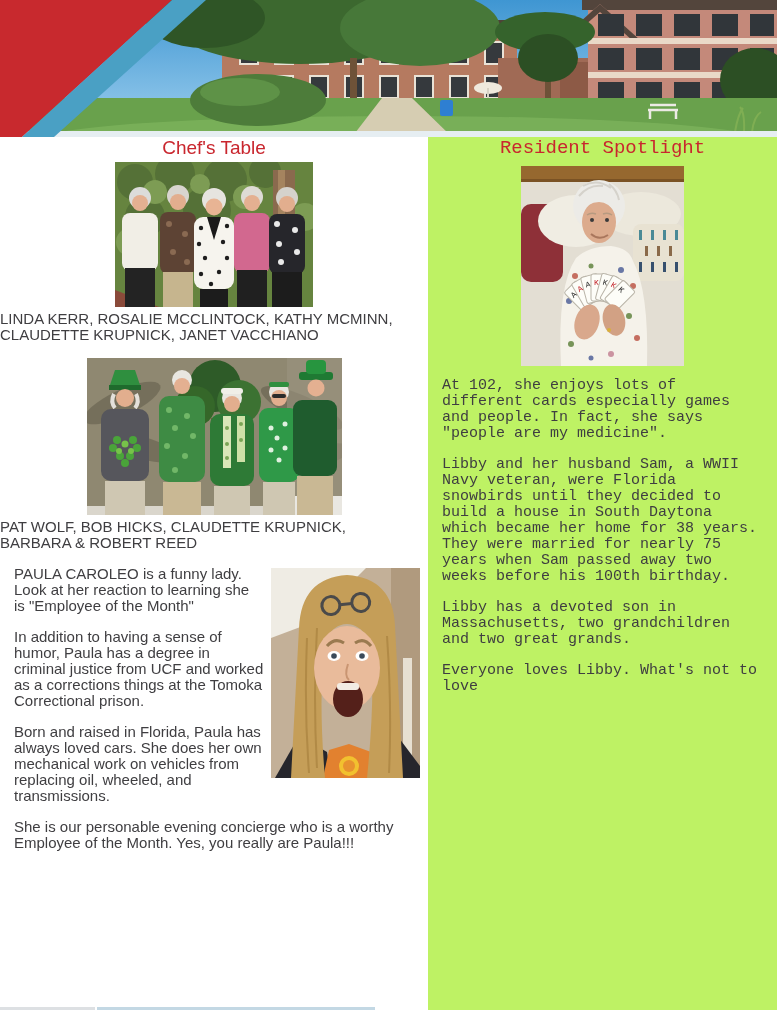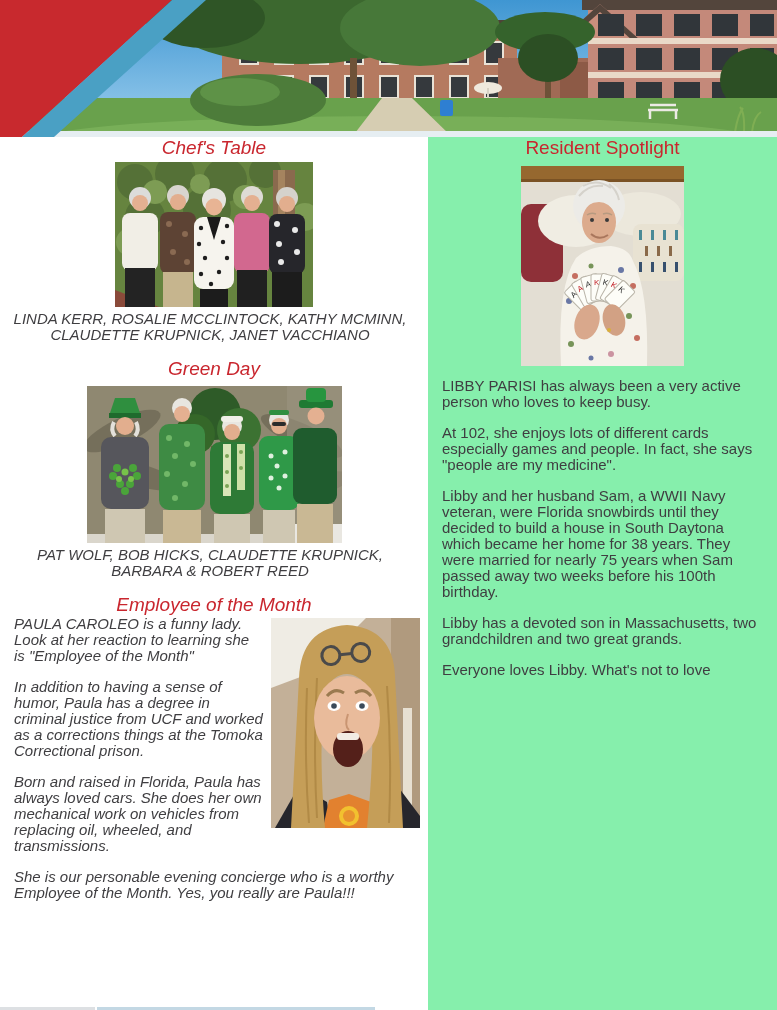--- a/index.html
+++ b/index.html
@@ -1,32 +1,32 @@
 <!DOCTYPE html>
 <html><head>
 <meta charset="utf-8">
 <style>
   html,body{margin:0;padding:0;background:#fff;}
   .page{position:relative;width:777px;height:1010px;background:#ffffff;
         font-family:"Liberation Sans","DejaVu Sans",sans-serif;overflow:hidden;}
   .banner{width:777px;height:137px;line-height:0;}
   .content{display:flex;align-items:stretch;min-height:873px;}
-  .col-left{width:428px;background:#ffffff;font-style:italic;}
-  .col-right{width:349px;background:#86efac;}
+  .col-left{width:428px;background:#ffffff;}
+  .col-right{width:349px;background:#bef264;font-family:Liberation Mono, monospace;}
   h2.heading{color:#c9262e;font-size:19px;font-weight:400;text-align:center;
              margin:0;line-height:22px;}
   .h-chefs{margin-top:8px;}
   .h-green{margin-top:11px;}
   .h-emp{margin-top:23px;margin-bottom:8px;}
   .h-res{margin-top:12px;}
   .photo{display:block;margin:0 auto;line-height:0;}
   .photo-chefs{margin:3px auto 4px;}
   .photo-green{margin:6px auto 4px;}
   .photo-libby{margin:7px auto 0;}
-  .caption{color:#2c2c2e;font-size:14.5px;line-height:16px;text-align:center;
+  .caption{color:#2c2c2e;font-size:14.5px;line-height:16px;text-align:left;
            margin:0 auto;max-width:420px;}
   .body-text p{color:#3f3e41;font-size:15px;line-height:16px;margin:0 0 15px;
                white-space:pre-line;}
   .employee-body{padding:0 8px 0 14px;}
   .photo-paula{float:right;margin:2px 0 5px 7px;}
   .right-text{padding:12px 14px 0;}
   .strip{position:absolute;bottom:0;}
   .strip-gray{left:0;width:95px;height:3px;background:#dde0e3;}
   .strip-blue{left:97px;width:278px;height:3px;background:#c3d8e4;}
 </style>
@@ -195,21 +195,20 @@
             <circle cx="180" cy="68" r="3"></circle>
             <circle cx="164" cy="82" r="3"></circle>
             <circle cx="182" cy="90" r="3"></circle>
             <circle cx="166" cy="100" r="3"></circle>
           </g>
         <rect x="157" y="110" width="30" height="35" fill="#1c1c1c"></rect>
       </svg>
 
       <p class="caption">LINDA KERR, ROSALIE MCCLINTOCK, KATHY MCMINN, CLAUDETTE KRUPNICK, JANET VACCHIANO</p>
 
-      <h2 class="heading h-green">Green Day</h2>
 
       <svg class="photo photo-green" width="255" height="157" viewBox="0 0 255 157">
         <rect width="255" height="157" fill="#8f8871"></rect>
         <g fill="#6f6a57" opacity="0.8">
           <ellipse cx="35" cy="45" rx="42" ry="13" transform="rotate(-25 35 45)"></ellipse>
           <ellipse cx="55" cy="90" rx="40" ry="11" transform="rotate(15 55 90)"></ellipse>
           <ellipse cx="215" cy="50" rx="45" ry="12" transform="rotate(25 215 50)"></ellipse>
           <ellipse cx="225" cy="100" rx="40" ry="11" transform="rotate(-15 225 100)"></ellipse>
         </g>
         <rect x="200" y="0" width="55" height="157" fill="#9b9480" opacity="0.6"></rect>
@@ -287,21 +286,20 @@
 
         <rect x="212" y="14" width="34" height="8" rx="3" fill="#1f7a33"></rect>
           <rect x="219" y="2" width="20" height="14" rx="4" fill="#27953f"></rect>
         <circle cx="229" cy="30" r="8.5" fill="#e4b091"></circle>
         <rect x="206" y="42" width="44" height="76" rx="9" fill="#1f5c2e"></rect>
         <rect x="210" y="118" width="36" height="39" fill="#c9b894"></rect>
       </svg>
 
       <p class="caption">PAT WOLF, BOB HICKS, CLAUDETTE KRUPNICK, BARBARA &amp; ROBERT REED</p>
 
-      <h2 class="heading h-emp">Employee of the Month</h2>
 
       <div class="employee-body">
         <svg class="photo photo-paula" width="149" height="210" viewBox="0 0 149 210">
           <rect width="149" height="210" fill="#c3b098"></rect>
           <rect x="120" y="0" width="29" height="210" fill="#b09a7e"></rect>
           <polygon points="0,0 95,0 40,55 0,70" fill="#efece4"></polygon>
           <rect x="132" y="90" width="9" height="120" fill="#e7e0d2"></rect>
 
           <polygon points="4,210 28,168 56,184 60,210" fill="#26262c"></polygon>
           <polygon points="94,210 100,180 128,170 149,198 149,210" fill="#26262c"></polygon>
@@ -422,21 +420,20 @@
               <text x="73" y="119" font-size="8" fill="#1e1e1e">K</text>
             </g>
         </g>
 
         <ellipse cx="66" cy="156" rx="12" ry="18" fill="#d9a88c" transform="rotate(18 66 156)"></ellipse>
         <ellipse cx="93" cy="154" rx="11" ry="16" fill="#d2a184" transform="rotate(-14 93 154)"></ellipse>
         <circle cx="88" cy="164" r="2" fill="#d8b13a"></circle>
       </svg>
 
       <div class="right-text">
-        <p>LIBBY PARISI has always been a very active person who loves to keep busy.</p>
         <p>At 102, she enjoys lots of different cards especially games and people. In fact, she says "people are my medicine".</p>
         <p>Libby and her husband Sam, a WWII Navy veteran, were Florida snowbirds until they decided to build a house in South Daytona which became her home for 38 years. They were married for nearly 75 years when Sam passed away two weeks before his 100th birthday.</p>
         <p>Libby has a devoted son in Massachusetts, two grandchildren and two great grands.</p>
         <p>Everyone loves Libby. What's not to love</p>
       </div>
     </div>
   </div>
 
   <div class="strip strip-gray"></div>
   <div class="strip strip-blue"></div>

